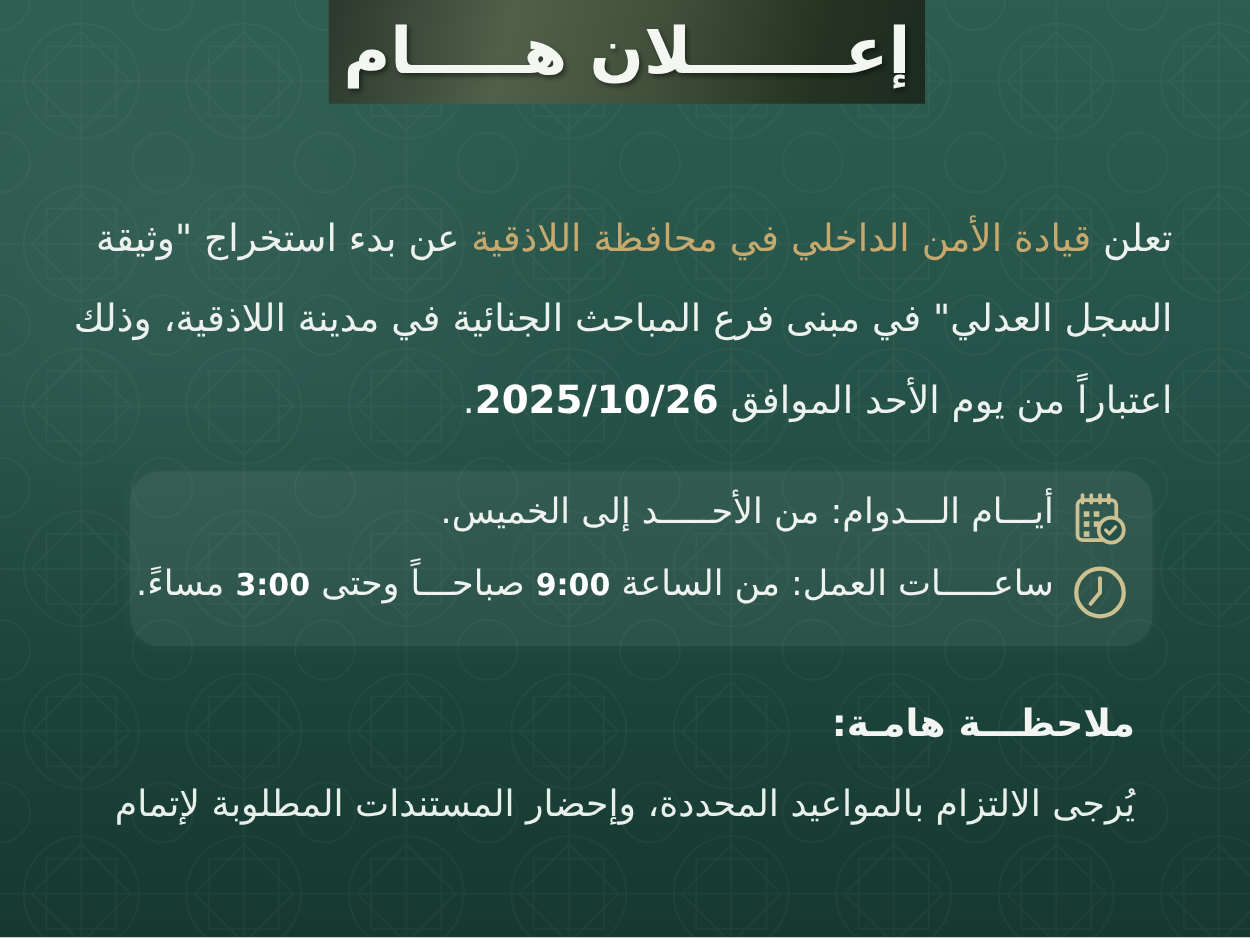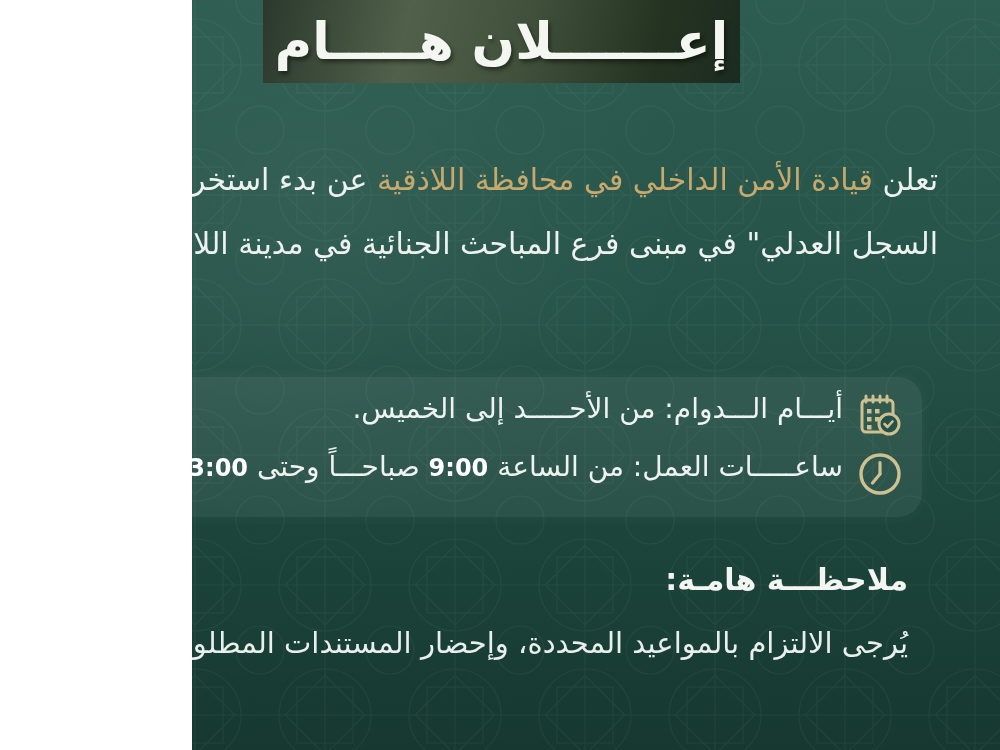--- a/index.html
+++ b/index.html
@@ -1,38 +1,38 @@
 <!DOCTYPE html>
 <html dir="rtl" lang="ar"><head>
 <meta charset="utf-8">
 <style>
   * { margin:0; padding:0; box-sizing:border-box; }
   html,body { width:1000px; height:750px; }
   body { font-family:"DejaVu Sans", sans-serif; }
 
   .poster {
-    position:relative; width:808px; height:750px; overflow:hidden;
+    position:relative; width:1000px; height:750px; overflow:hidden;
     background:
       radial-gradient(620px 520px at 14% 28%, rgba(255,255,255,0.05), rgba(255,255,255,0) 62%),
       linear-gradient(180deg, #2d5c50 0%, #265349 40%, #1d463c 68%, #163830 100%);
     color:#edf2ee;
   }
   .bg-pattern { position:absolute; inset:0; }
 
   .title-box {
     position:absolute; top:0; right:260px; width:477px; height:83px;
     background:linear-gradient(102deg, #2a392c 0%, #51604a 30%, #41503b 55%, #243321 82%, #1c2b20 100%);
     display:flex; align-items:center; justify-content:center;
   }
   .title-text {
     font-size:51px; font-weight:bold; color:#f4f6f1; white-space:nowrap;
     text-shadow:2px 3px 4px rgba(0,0,0,0.45); letter-spacing:0.5px;
   }
 
-  .intro { position:absolute; top:148px; right:62px; left:40px; text-align:right; }
+  .intro { position:absolute; top:160px; right:62px; left:40px; text-align:right; }
   .intro .line { font-size:30px; line-height:64px; white-space:nowrap; color:#edf2ee; }
   .gold { color:#c7a96e; }
   .num  { font-weight:bold; font-size:31px; color:#ffffff; }
 
   .info-box {
     position:absolute; top:377px; right:78px; width:818px; height:140px;
     background:rgba(230,245,238,0.08); border-radius:24px;
     box-shadow:0 0 14px rgba(230,245,238,0.05);
     padding:15px 18px 13px 14px;
     display:flex; flex-direction:column; justify-content:space-between;
@@ -72,20 +72,21 @@
     <rect width="1000" height="750" fill="url(#geo)" opacity="0.05"></rect>
   </svg>
 
   <div class="title-box">
     <span class="title-text">إعـــــــلان هـــــام</span>
   </div>
 
   <div class="intro">
     <div class="line"><span>تعلن </span><span class="gold">قيادة الأمن الداخلي في محافظة اللاذقية</span><span> عن بدء استخراج "وثيقة</span></div>
     <div class="line"><span>السجل العدلي" في مبنى فرع المباحث الجنائية في مدينة اللاذقية، وذلك</span></div>
+    <div class="line"><span>اعتباراً من يوم الأحد الموافق </span><span class="num">2025/10/26</span><span>.</span></div>
   </div>
 
   <div class="info-box">
 
     <div class="info-row">
       <span class="info-icon">
         <svg width="48" height="48" viewBox="0 0 48 48" fill="none">
           <rect x="6" y="8" width="31" height="32" rx="4" stroke="#cdc091" stroke-width="3"></rect>
           <path d="M10 4 V10 M17 4 V10 M24 4 V10 M31 4 V10" stroke="#cdc091" stroke-width="3" stroke-linecap="round"></path>
           <g fill="#cdc091">

